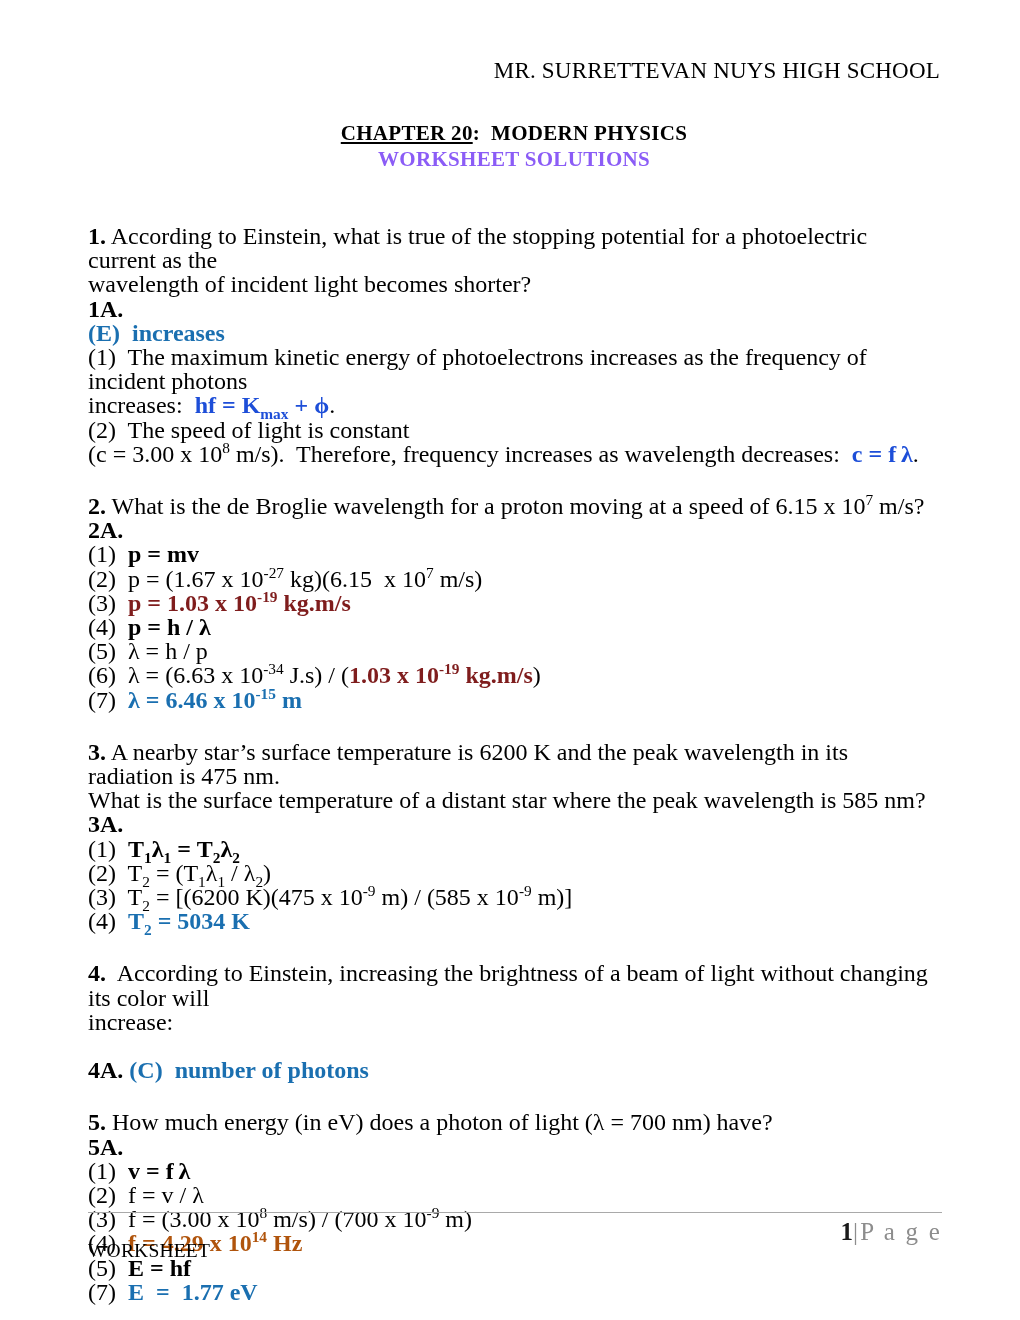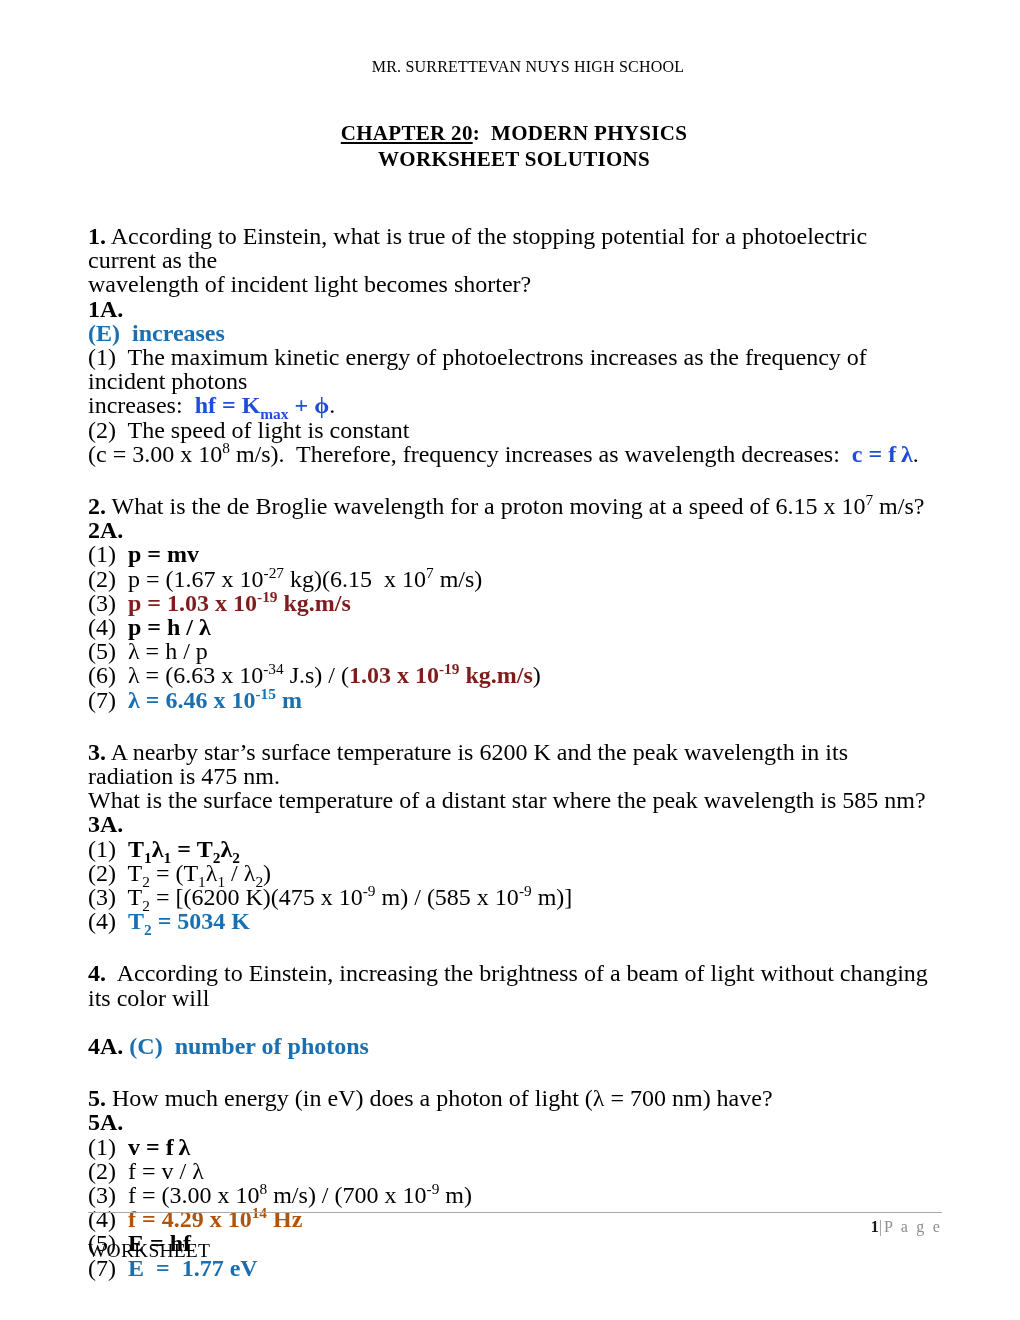--- a/index.html
+++ b/index.html
@@ -25,23 +25,23 @@
   }
 
   
   .doc-header {
     position: absolute;
     left: 88px;
     right: 80px;
     top: 58px;
     height: 26px;
     display: flex;
-    justify-content: center;
+    justify-content: flex-end;
     align-items: baseline;
-    font-size: 16px;
+    font-size: 23px;
     letter-spacing: 0.2px;
     margin-left: 28px;
   }
 
   
   .title-block {
     position: absolute;
     left: 88px;
     right: 80px;
     top: 120px;
@@ -51,21 +51,21 @@
     font-size: 21px;
     font-weight: bold;
     letter-spacing: 0.3px;
     line-height: 26px;
     white-space: pre;
   }
   .title-main .u { text-decoration: underline; }
   .title-sub {
     font-size: 21px;
     font-weight: bold;
-    color: #000000;
+    color: #8b5cf6;
     letter-spacing: 0.3px;
     line-height: 26px;
   }
 
   
   .content {
     position: absolute;
     left: 88px;
     top: 224px;
     width: 844px;
@@ -90,21 +90,21 @@
     left: 88px;
     right: 78px;
     top: 1212px;
     height: 1px;
     background: #a9a9a9;
   }
   .page-num {
     position: absolute;
     right: 78px;
     top: 1218px;
-    font-size: 16px;
+    font-size: 25px;
     color: #8d8d8d;
   }
   .page-num .pn {
     color: #1a1a1a;
     font-weight: bold;
     letter-spacing: 0;
   }
   .page-num .pw { letter-spacing: 2.2px; }
   .footer-left {
     position: absolute;
@@ -165,20 +165,21 @@
       <div class="line">(1)&nbsp; <span class="b">T<sub>1</sub>λ<sub>1</sub> = T<sub>2</sub>λ<sub>2</sub></span></div>
       <div class="line">(2)&nbsp; T<sub>2</sub> = (T<sub>1</sub>λ<sub>1</sub> / λ<sub>2</sub>)</div>
       <div class="line">(3)&nbsp; T<sub>2</sub> = [(6200 K)(475 x 10<sup>-9</sup> m) / (585 x 10<sup>-9</sup> m)]</div>
       <div class="line">(4)&nbsp; <span class="b blue">T<sub>2</sub> = 5034 K</span></div>
     </div>
 
     <div class="gap-md"></div>
 
     <div class="q-block">
       <div class="line"><span class="b">4.</span>&nbsp; <span>According to Einstein, increasing the brightness of a beam of light without changing its color will</span></div>
+      <div class="line">increase:</div>
       <div class="gap-sm"></div>
       <div class="line"><span class="b">4A.</span> <span class="b blue">(C)  number of photons</span></div>
     </div>
 
     <div class="gap-md"></div>
 
     <div class="q-block">
       <div class="line"><span class="b">5.</span> How much energy (in eV) does a photon of light (λ = 700 nm) have?</div>
       <div class="line b">5A.</div>
       <div class="line">(1)&nbsp; <span class="b">v = f λ</span></div>

